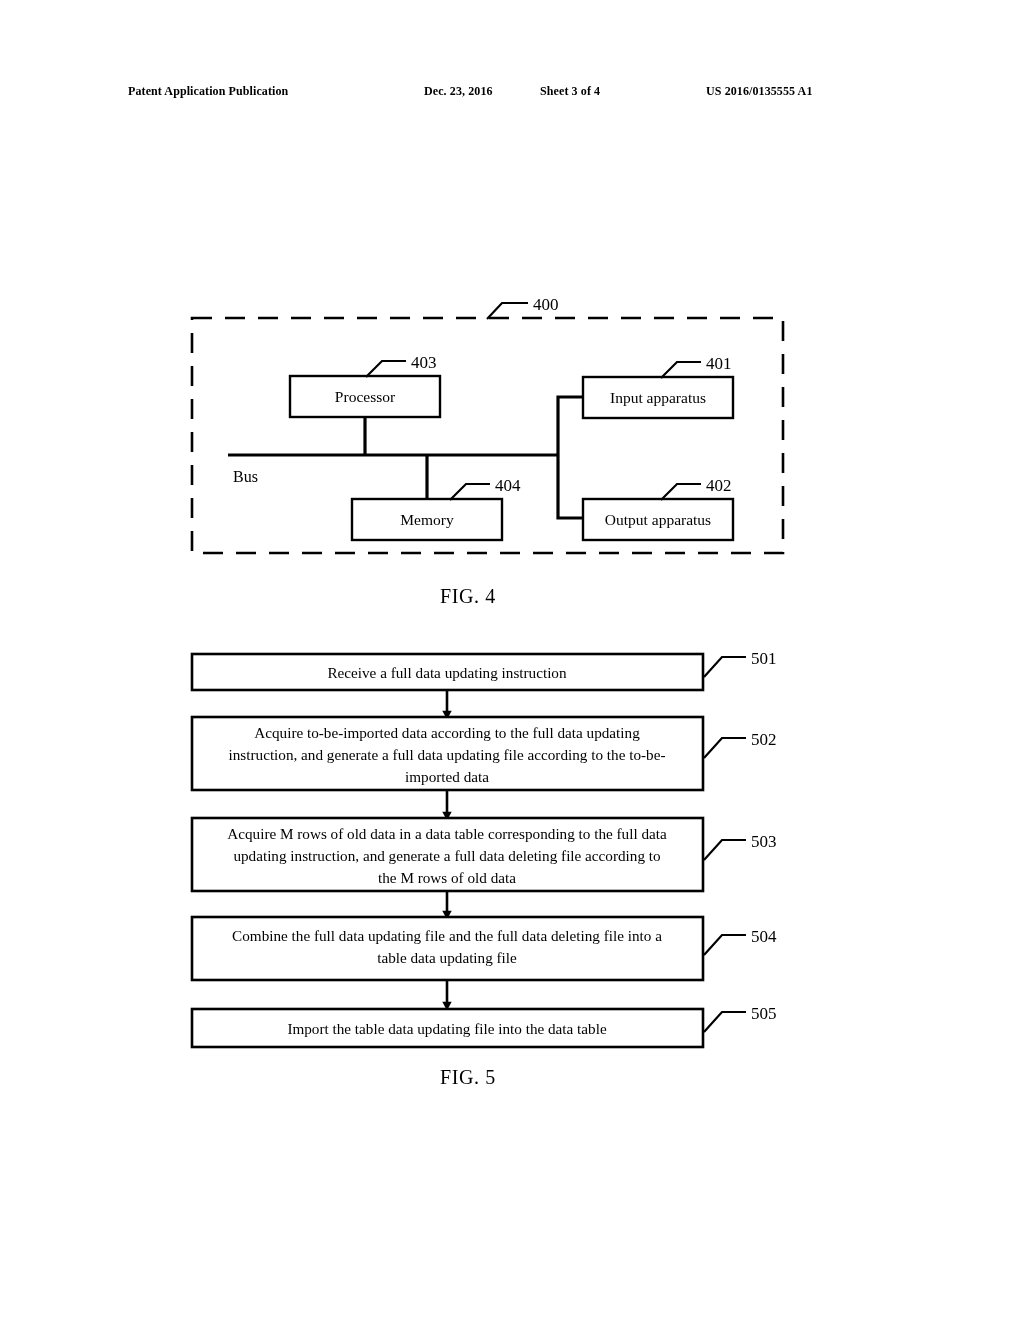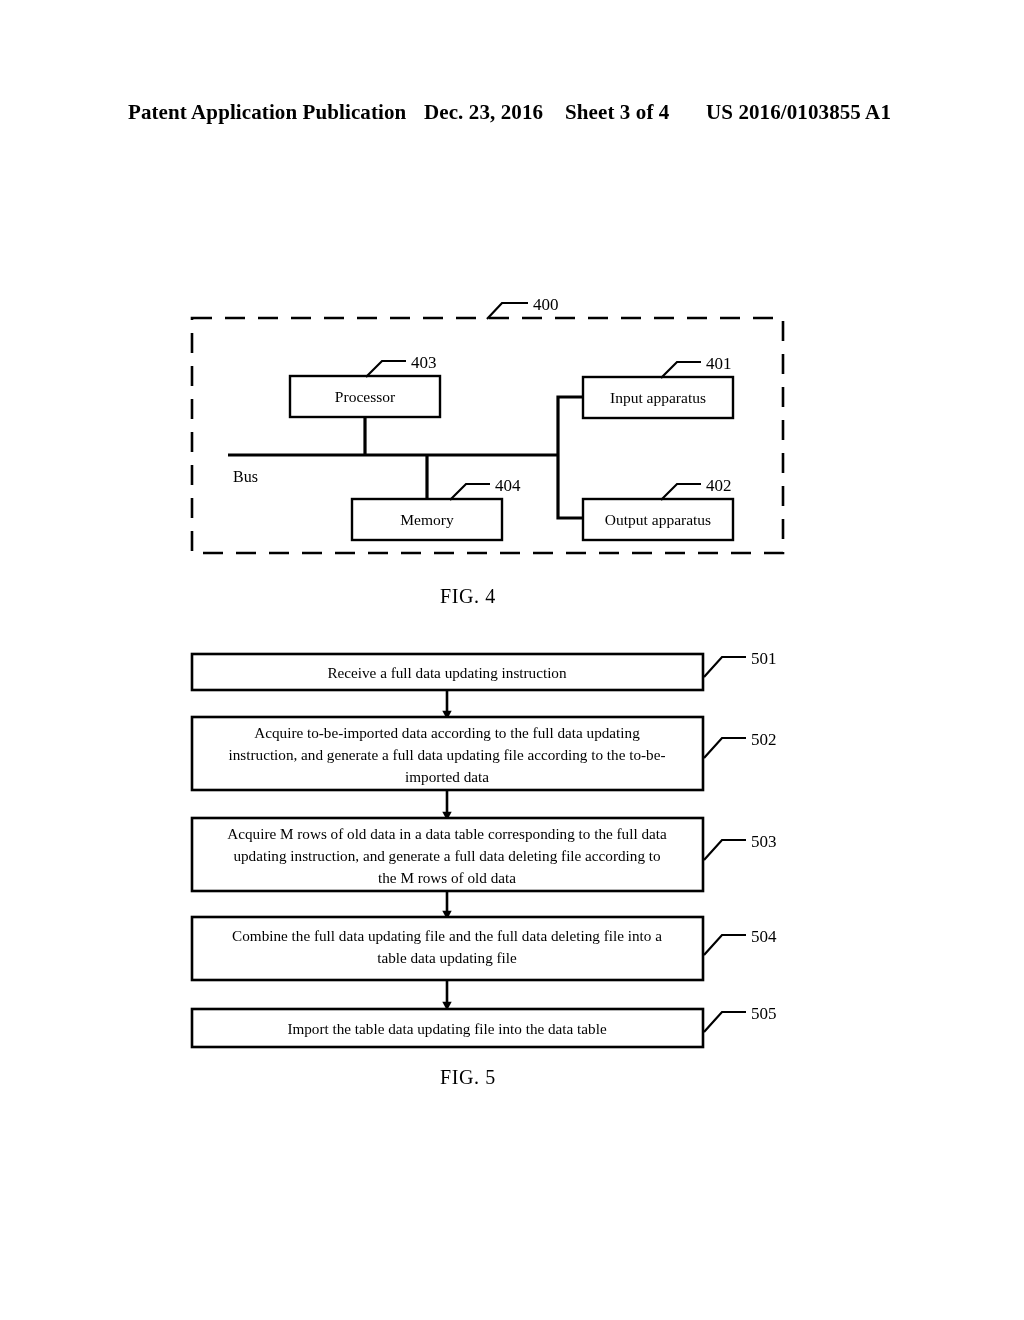--- a/index.html
+++ b/index.html
@@ -26,36 +26,35 @@
   .page-header {
     position: absolute;
     top: 84px;
     left: 0;
     width: 1024px;
     height: 30px;
     display: flex;
     align-items: baseline;
     font-family: "Liberation Serif", serif;
     font-weight: bold;
-    font-size: 21px;
+    font-size: 12px;
     letter-spacing: 0.1px;
     white-space: nowrap;
-    margin-top: 16px;
   }
   .hdr-pub {
     position: absolute;
     left: 128px;
   }
   .hdr-date {
     position: absolute;
     left: 424px;
   }
   .hdr-sheet {
     position: absolute;
-    left: 565px;
+    left: 540px;
   }
   .hdr-doc {
     position: absolute;
     left: 706px;
   }
   
   .fig-caption {
     position: absolute;
     width: 1024px;
     text-align: center;
@@ -84,21 +83,21 @@
 </style>
 </head>
 <body>
 
 <div id="page">
 
   <div class="page-header">
     <span class="hdr-pub">Patent Application Publication</span>
     <span class="hdr-date">Dec. 23, 2016</span>
     <span class="hdr-sheet">Sheet 3 of 4</span>
-    <span class="hdr-doc">US 2016/0103855 A1</span>
+    <span class="hdr-doc">US 2016/0135555 A1</span>
   </div>
 
   <svg class="diagram" width="1024" height="560" viewBox="0 0 1024 560" style="top:0;left:0;">
     <defs>
       <marker id="arrowhead" markerWidth="9" markerHeight="9" refX="4.6" refY="4.5" orient="auto" markerUnits="userSpaceOnUse">
         <path d="M0.6,0.8 L8.2,4.5 L0.6,8.2 z" fill="#000000"></path>
       </marker>
     </defs>
 
     <rect x="192" y="318" width="591" height="235" fill="none" stroke="#000000" stroke-width="2.6" stroke-dasharray="20 13"></rect>

